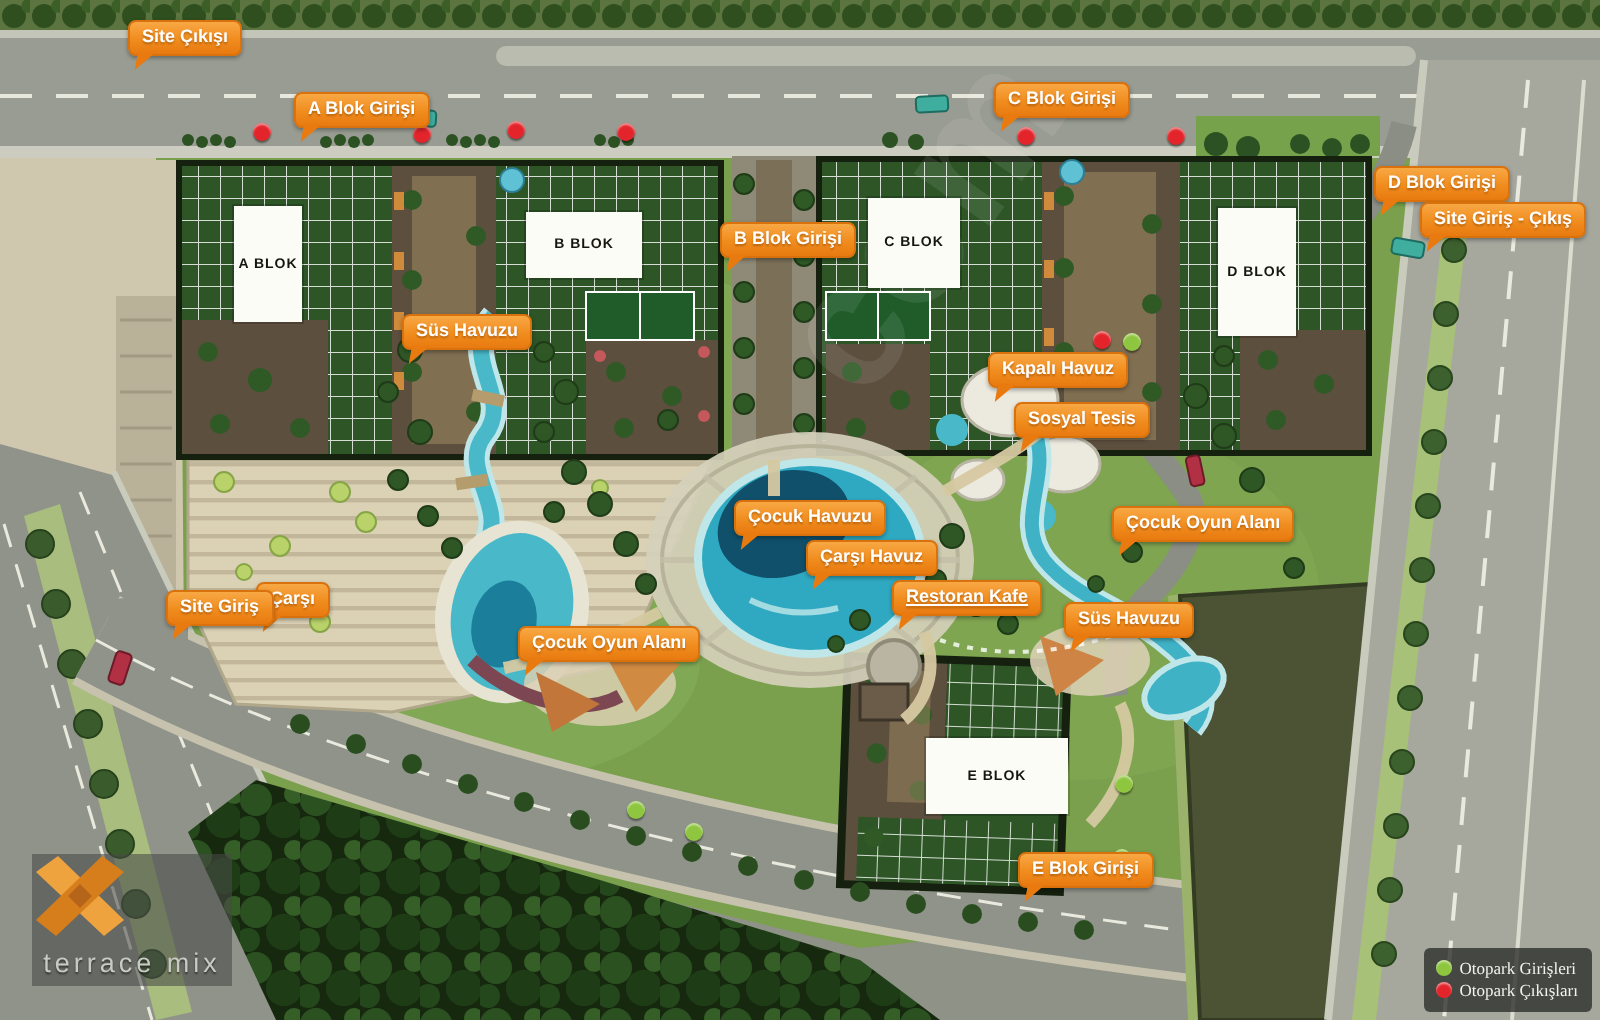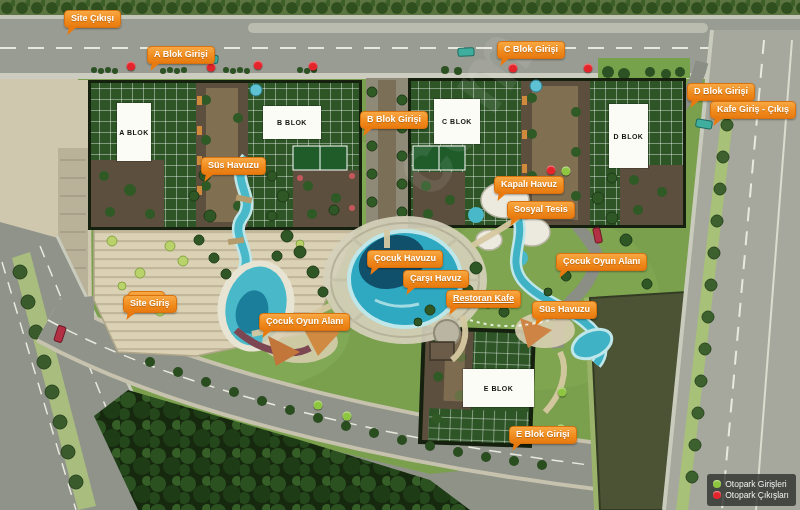--- a/index.html
+++ b/index.html
@@ -17,21 +17,21 @@
            transform:skewX(-22deg);transform-origin:left top;}
   .blocklabel{position:absolute;background:#fcfcf6;color:#16160f;display:flex;align-items:center;
            justify-content:center;font-size:7px;font-weight:bold;letter-spacing:.5px;z-index:20;
            box-shadow:0 0 0 1px rgba(0,0,0,.18);text-align:center;}
   .marker{position:absolute;width:9px;height:9px;border-radius:50%;z-index:25;
            transform:translate(-50%,-50%);box-shadow:0 1px 1px rgba(0,0,0,.45), inset 0 1px 1px rgba(255,255,255,.5);}
   #watermark{position:absolute;left:250px;top:60px;width:420px;z-index:15;pointer-events:none;
            transform:rotate(-55deg);transform-origin:center;font-size:88px;font-weight:bold;
            color:rgba(255,255,255,.09);text-align:center;}
   #legend{position:absolute;right:4px;bottom:4px;background:rgba(42,44,40,.78);border-radius:3px;
-           padding:4px 7px 5px 6px;z-index:40;}
+           padding:4px 7px 5px 6px;z-index:40;font-family:Liberation Serif, serif;}
   .legend-row{display:flex;align-items:center;gap:4px;margin:1px 0;}
   .legend-dot{width:8px;height:8px;border-radius:50%;flex:0 0 auto;box-shadow:inset 0 1px 1px rgba(255,255,255,.5);}
   .legend-text{color:#f2f2ef;font-size:8.5px;line-height:10px;white-space:nowrap;}
   #logo-panel{position:absolute;left:16px;top:427px;width:100px;height:66px;z-index:40;
            background:rgba(72,74,70,.58);display:flex;flex-direction:column;align-items:center;
            justify-content:flex-end;padding-bottom:4px;box-sizing:border-box;}
   #logo-x{position:absolute;left:26px;top:2px;}
   #brand-name{color:#c9c9c5;font-size:13.5px;letter-spacing:2px;text-shadow:0 1px 1px rgba(0,0,0,.5);}
 </style>
 </head>
@@ -385,32 +385,32 @@
   </g>
 </svg>
 
 <div id="watermark">com</div>
 
 <div id="labels-layer">
       <div class="callout" style="left: 64px; top: 10px; text-align: center;">Site Çıkışı</div>
       <div class="callout" style="left: 147px; top: 46px;">A Blok Girişi</div>
       <div class="callout" style="left: 497px; top: 41px;">C Blok Girişi</div>
       <div class="callout" style="left: 687px; top: 83px;">D Blok Girişi</div>
-      <div class="callout" style="left: 710px; top: 101px;">Kafe Giriş - Çıkış</div>
+      <div class="callout" style="left: 710px; top: 101px;">Site Giriş - Çıkış</div>
       <div class="callout" style="left: 360px; top: 111px;">B Blok Girişi</div>
       <div class="callout" style="left: 201px; top: 157px;">Süs Havuzu</div>
       <div class="callout" style="left: 494px; top: 176px;">Kapalı Havuz</div>
       <div class="callout" style="left: 507px; top: 201px;">Sosyal Tesis</div>
       <div class="callout" style="left: 128px; top: 245px; margin-top: 46px;">Çarşı</div>
       <div class="callout" style="left: 367px; top: 250px;">Çocuk Havuzu</div>
       <div class="callout" style="left: 403px; top: 270px;">Çarşı Havuz</div>
       <div class="callout" style="left: 556px; top: 253px;">Çocuk Oyun Alanı</div>
       <div class="callout" style="left: 446px; top: 290px; text-decoration: underline;">Restoran Kafe</div>
       <div class="callout" style="left: 532px; top: 301px;">Süs Havuzu</div>
-      <div class="callout" style="left: 83px; top: 295px; margin-left: 40px;">Site Giriş</div>
+      <div class="callout" style="left: 83px; top: 295px;">Site Giriş</div>
       <div class="callout" style="left: 259px; top: 313px;">Çocuk Oyun Alanı</div>
       <div class="callout" style="left: 509px; top: 426px;">E Blok Girişi</div>
       <div class="blocklabel" style="left: 117px; top: 103px; width: 34px; height: 58px;">A BLOK</div>
       <div class="blocklabel" style="left: 263px; top: 106px; width: 58px; height: 33px;">B BLOK</div>
       <div class="blocklabel" style="left: 434px; top: 99px; width: 46px; height: 45px;">C BLOK</div>
       <div class="blocklabel" style="left: 609px; top: 104px; width: 39px; height: 64px;">D BLOK</div>
       <div class="blocklabel" style="left: 463px; top: 369px; width: 71px; height: 38px;">E BLOK</div>
       <div class="marker" style="left: 566px; top: 171px; background: rgb(142, 198, 63);"></div>
       <div class="marker" style="left: 318px; top: 405px; background: rgb(142, 198, 63);"></div>
       <div class="marker" style="left: 347px; top: 416px; background: rgb(142, 198, 63);"></div>
@@ -429,14 +429,22 @@
       <div class="legend-row">
         <span class="legend-dot" style="background: rgb(142, 198, 63);"></span>
         <span class="legend-text">Otopark Girişleri</span>
       </div>
       <div class="legend-row">
         <span class="legend-dot" style="background: rgb(227, 36, 43);"></span>
         <span class="legend-text">Otopark Çıkışları</span>
       </div>
     </div>
 
-
+<div id="logo-panel">
+  <svg id="logo-x" width="48" height="42" viewBox="0 0 48 42">
+    <polygon points="2,9 13,1 46,33 36,41" fill="#efa33f"></polygon>
+    <polygon points="35,1 46,9 12,41 2,33" fill="#d67d1c"></polygon>
+    <polygon points="18,21 24,15 30,21 24,27" fill="#b5651a"></polygon>
+  </svg>
+  <span id="brand-name">terrace mix</span>
 </div>
 
+</div>
+
 </body></html>

